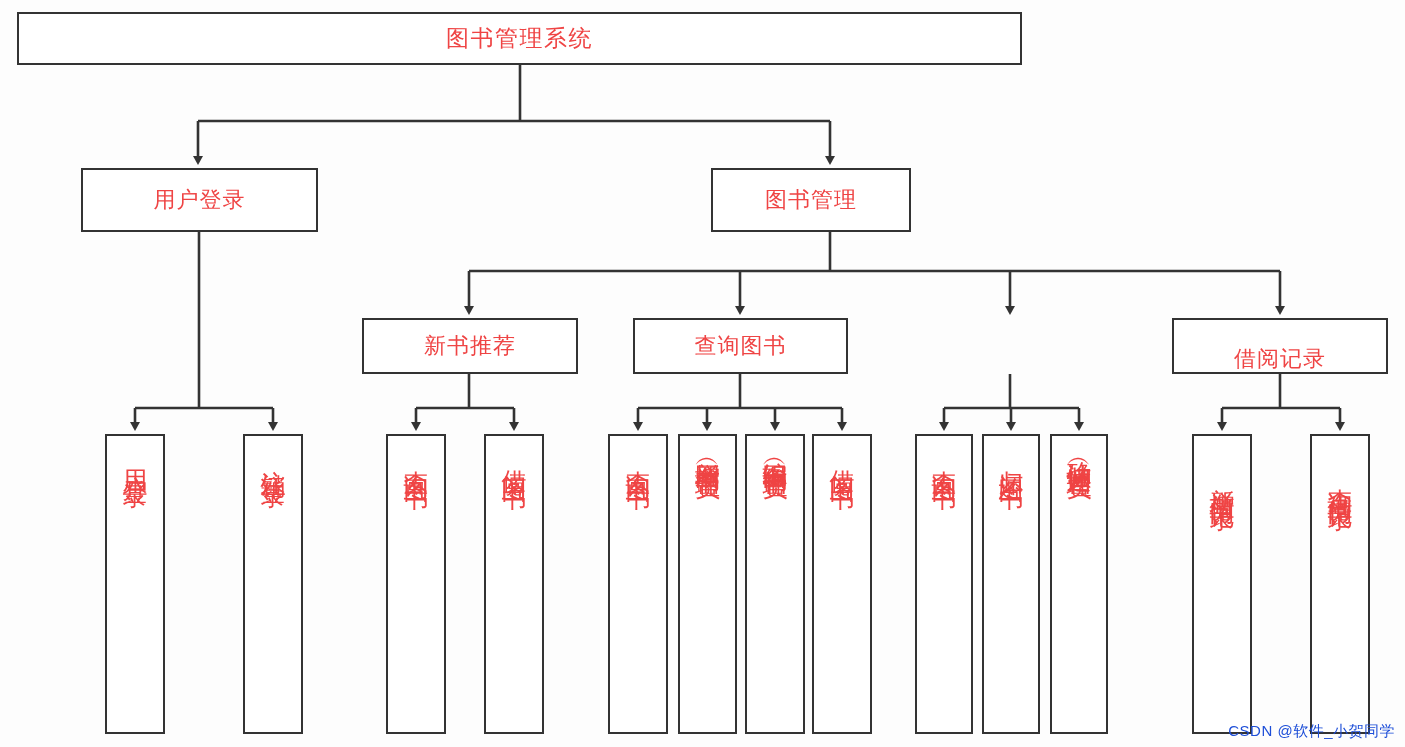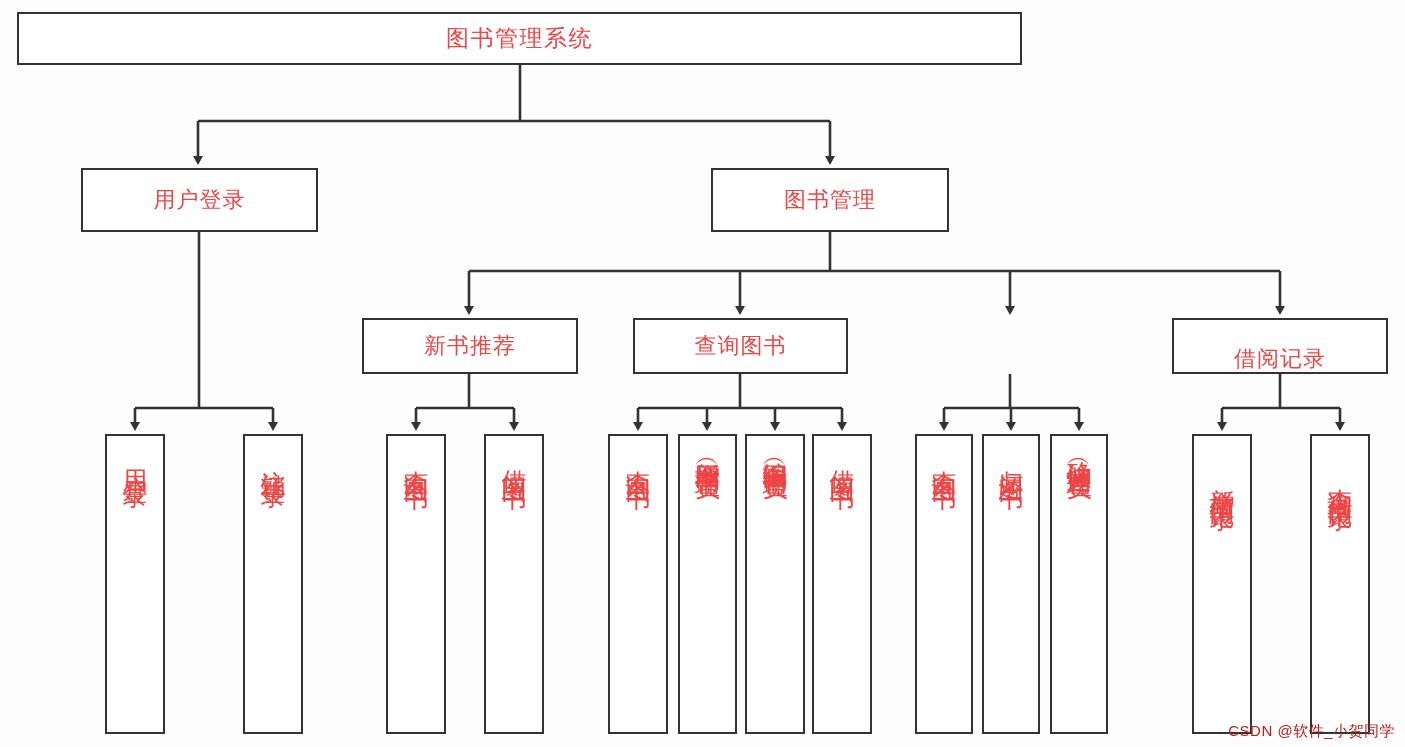--- a/index.html
+++ b/index.html
@@ -44,21 +44,21 @@
     text-orientation:upright;
     font-size:25px;
     letter-spacing:5px;
     line-height:1;
   }
   svg.links{position:absolute;left:0;top:0;width:1405px;height:747px;pointer-events:none;}
   .watermark{
     position:absolute;
     right:10px;bottom:6px;
     font-size:15px;
-    color:#b91c1c;
+    color:#1d4ed8;
     letter-spacing:0.5px;
     white-space:nowrap;
   }
 </style>
 </head>
 <body>
 
 <div id="canvas">
   <svg class="links" viewBox="0 0 1405 747">
     <defs>
@@ -110,21 +110,21 @@
     </g>
   </svg>
 
   <div class="node h root" style="left:17px;top:12px;width:1005px;height:53px;">
     <span class="label">图书管理系统</span>
   </div>
 
   <div class="node h" style="left:81px;top:168px;width:237px;height:64px;">
     <span class="label">用户登录</span>
   </div>
-  <div class="node h" style="left:711px;top:168px;width:238px;height:64px;">
+  <div class="node h" style="left:711px;top:168px;width:200px;height:64px;">
     <span class="label">图书管理</span>
   </div>
 
   <div class="node h" style="left:362px;top:318px;width:216px;height:56px;justify-content:center;">
     <span class="label">新书推荐</span>
   </div>
   <div class="node h" style="left:633px;top:318px;width:215px;height:56px;">
     <span class="label">查询图书</span>
   </div>
   <div class="node h" style="left:1172px;top:318px;width:216px;height:56px;align-items:flex-end;">

